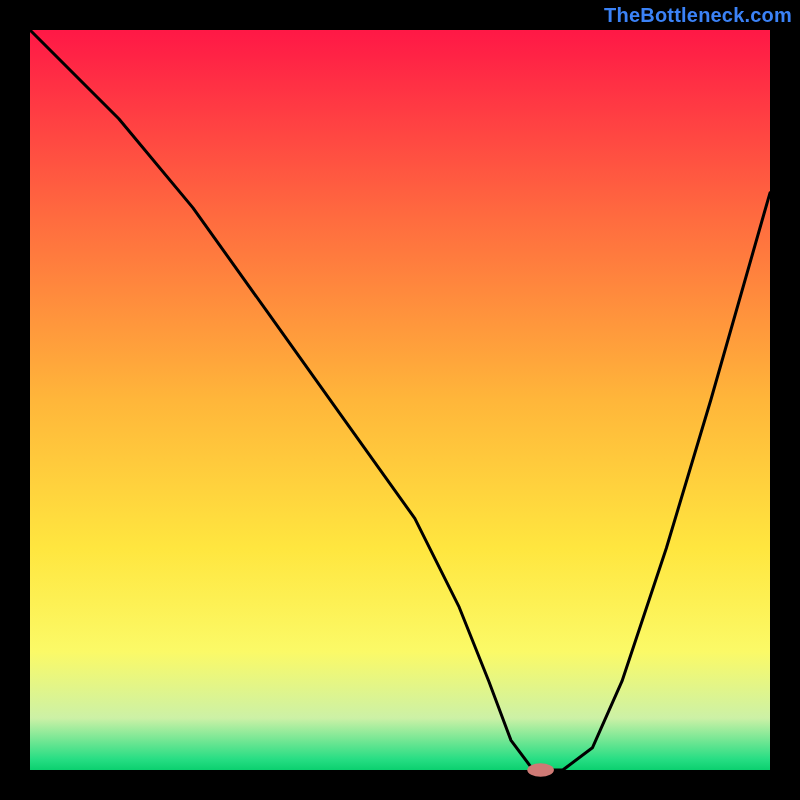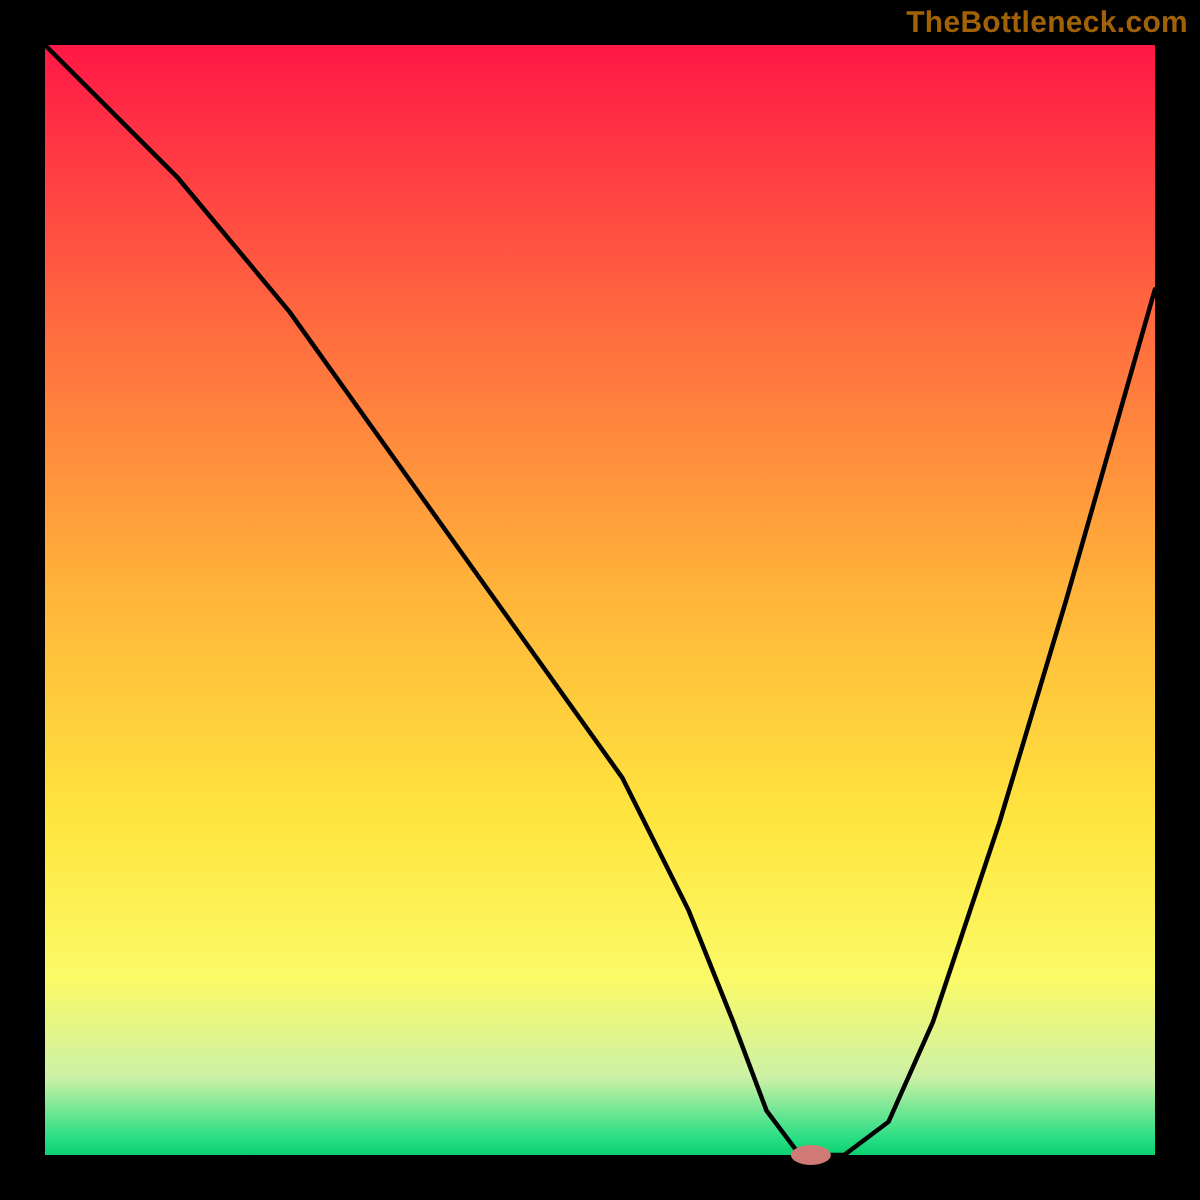--- a/index.html
+++ b/index.html
@@ -16,21 +16,21 @@
     height: 800px;
   }
   svg { display: block; }
   .watermark {
     position: absolute;
     top: 4px;
     right: 8px;
     font-family: Arial, Helvetica, sans-serif;
     font-size: 20px;
     font-weight: 600;
-    color: #a16207;
+    color: #3b82f6;
     letter-spacing: 0.2px;
     user-select: none;
   }
 </style>
 </head>
 <body>
 
 <div class="stage">
   <svg id="chart-svg" width="800" height="800" viewBox="0 0 800 800">
       <defs>

